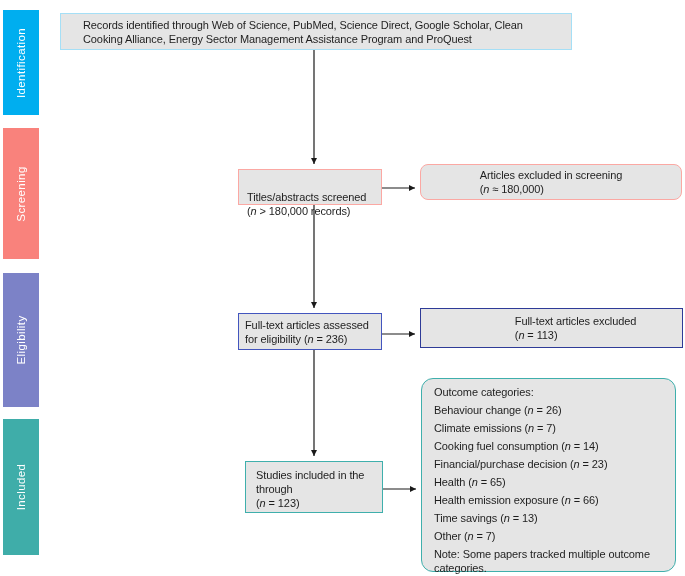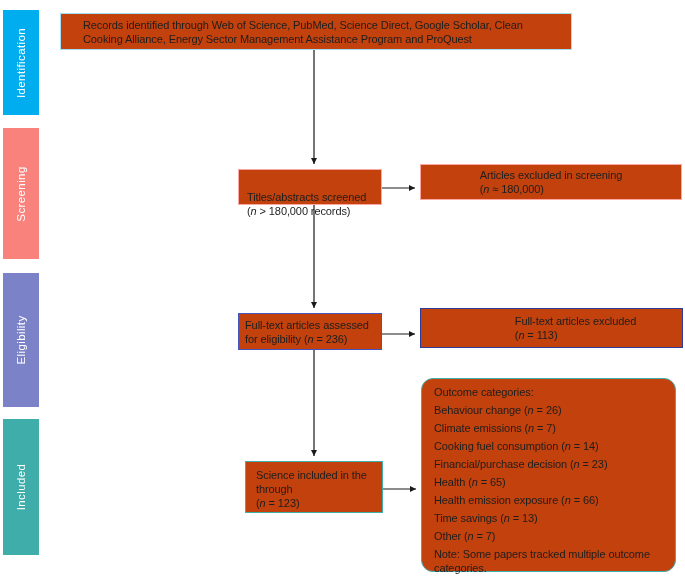--- a/index.html
+++ b/index.html
@@ -12,21 +12,21 @@
   .stage {
     position:absolute; left:3px; width:36px;
     display:flex; align-items:center; justify-content:center;
   }
   .stage-label {
     transform:rotate(-90deg); white-space:nowrap;
     color:#ffffff; font-size:11.5px; letter-spacing:.4px;
   }
   
   .box {
-    position:absolute; background:#c2410c; box-sizing:border-box;
+    position:absolute; background:#e5e5e5; box-sizing:border-box;
     border:1.5px solid #999; line-height:14px; letter-spacing:-0.1px;
   }
   .box .ln { white-space:nowrap; }
   .box-records { left:60px; top:13px; width:512px; height:37px; border-width:1.5px; padding:4px 8px 0 22px; }
   .box-screened { left:238px; top:169px; width:144px; height:36px; padding:20px 0 0 8px; }
   .box-screen-excl { left:420px; top:164px; width:262px; height:36px; display:flex; align-items:center; justify-content:center; }
   .box-fulltext { left:238px; top:313px; width:144px; height:37px; padding:4px 0 0 6px; }
   .box-fulltext-excl { left:420px; top:308px; width:263px; height:40px; display:flex; align-items:center; justify-content:center; }
   .box-included { left:245px; top:461px; width:138px; height:52px; padding:6px 0 0 10px; }
   .box-outcomes { left:421px; top:378px; width:255px; height:194px; padding:7px 10px 0 12px;border-radius:12px; }
@@ -71,41 +71,41 @@
 
   <div class="box box-records" style="border-color: rgb(165, 223, 246);">
     <div>Records identified through Web of Science, PubMed, Science Direct, Google Scholar, Clean Cooking Alliance, Energy Sector Management Assistance Program and ProQuest</div>
   </div>
 
   <div class="box box-screened" style="border-color: rgb(251, 168, 163);">
     <div class="ln">Titles/abstracts screened</div>
     <div class="ln">(<i>n</i> &gt; 180,000 records)</div>
   </div>
 
-  <div class="box box-screen-excl" style="border-color: rgb(251, 168, 163);">
+  <div class="box box-screen-excl" style="border-color: rgb(251, 168, 163); border-radius: 8px;">
     <div class="center-block">
       <div class="ln">Articles excluded in screening</div>
       <div class="ln">(<i>n</i> ≈ 180,000)</div>
     </div>
   </div>
 
   <div class="box box-fulltext" style="border-color: rgb(67, 85, 190);">
     <div class="ln">Full-text articles assessed</div>
     <div class="ln">for eligibility (<i>n</i> = 236)</div>
   </div>
 
   <div class="box box-fulltext-excl" style="border-color: rgb(46, 59, 151); padding-left: 48px;">
     <div class="center-block">
       <div class="ln">Full-text articles excluded</div>
       <div class="ln">(<i>n</i> = 113)</div>
     </div>
   </div>
 
   <div class="box box-included" style="border-color: rgb(63, 175, 172);">
-    <div class="ln">Science included in the</div>
+    <div class="ln">Studies included in the</div>
     <div class="ln">through</div>
     <div class="ln">(<i>n</i> = 123)</div>
   </div>
 
   <div class="box box-outcomes" style="border-color: rgb(63, 175, 172);">
     <div class="outcome-item">Outcome categories:</div>
     <div class="outcome-item">Behaviour change (<i>n</i> = 26)</div>
     <div class="outcome-item">Climate emissions (<i>n</i> = 7)</div>
     <div class="outcome-item">Cooking fuel consumption (<i>n</i> = 14)</div>
     <div class="outcome-item">Financial/purchase decision (<i>n</i> = 23)</div>

